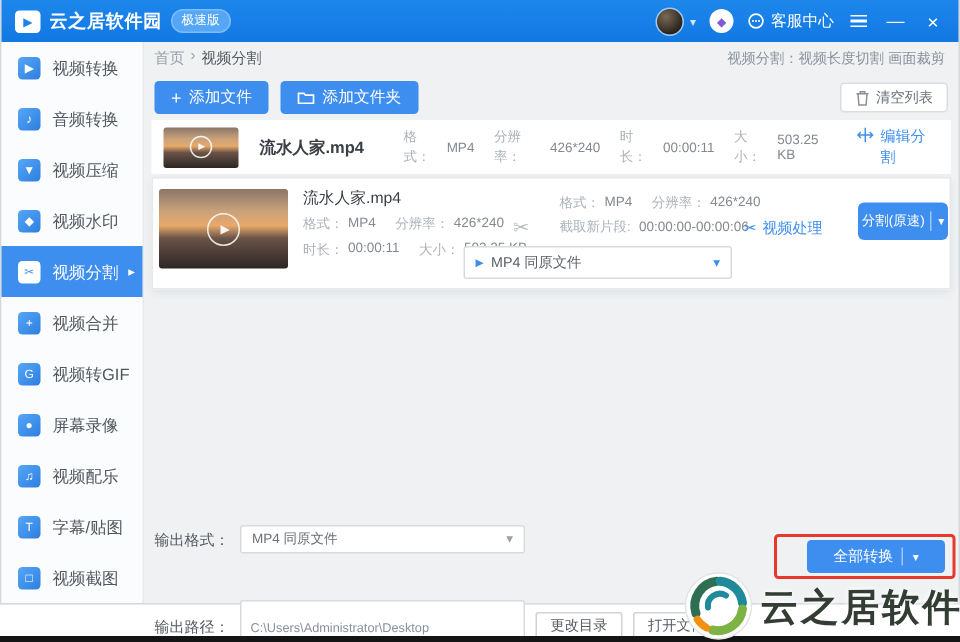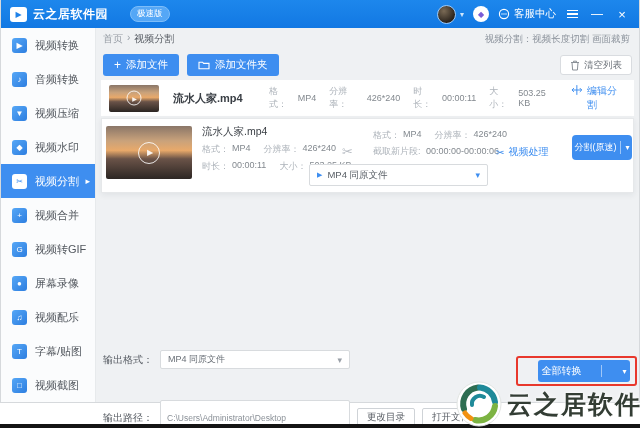--- a/index.html
+++ b/index.html
@@ -6,21 +6,21 @@
   html,body { width:640px; height:428px; }
   body { position:relative; background:#fff; overflow:hidden; }
 
   
   .window { position:absolute; left:0; top:0; width:640px; height:403px; background:#eff1f3; border:1px solid #d6d9dc; border-top:none; }
 
   
   .titlebar { position:absolute; left:0; top:0; width:100%; height:28px; background:linear-gradient(180deg,#1d87ec,#1278e3); display:flex; align-items:center; padding:0 9px; }
   .app-icon { width:17px; height:15px; background:#fff; border-radius:3px; display:flex; align-items:center; justify-content:center; color:#1f82e8; font-size:8px; margin-right:6px; }
   .app-title { color:#fff; font-size:12px; font-weight:bold; letter-spacing:.5px; }
-  .edition-badge { margin-left:22px; background:#55a7f6; border:1px solid #7dbdf9; color:#fff; font-size:8.5px; padding:1px 6px; border-radius:8px; }
+  .edition-badge { margin-left:6px; background:#55a7f6; border:1px solid #7dbdf9; color:#fff; font-size:8.5px; padding:1px 6px; border-radius:8px; }
   .tb-right { margin-left:auto; display:flex; align-items:center; gap:9px; }
   .avatar { width:19px; height:19px; border-radius:50%; background:radial-gradient(circle at 35% 30%,#7a6a55,#2b241d 70%); border:1px solid #9ec9f5; }
   .tb-caret { color:#cfe6fb; font-size:8px; margin-left:-5px; }
   .vip { width:16px; height:16px; border-radius:50%; background:#fff; display:flex; align-items:center; justify-content:center; color:#7a5cd6; font-size:8px; }
   .service { display:flex; align-items:center; gap:4px; color:#fff; font-size:10.5px;text-align:center; }
   .menu-btn { display:flex; flex-direction:column; gap:2px; padding:2px; cursor:pointer; }
   .menu-btn i { display:block; width:11px; height:1.5px; background:#fff; }
   .min-btn,.close-btn { color:#fff; font-size:12px; width:16px; text-align:center; cursor:pointer; }
   .close-btn { font-size:13px; }
 
@@ -82,21 +82,21 @@
   
   .form-row { position:absolute; left:6px; display:flex; align-items:center; gap:7px; font-size:10px; color:#555a61; }
   .fr1 { top:322px; }
   .fr2 { top:336px;margin-top:36px; }
   .select { width:190px; height:19px; border:1px solid #d8dbde; border-radius:2px; background:#fff; display:flex; align-items:center; padding:0 7px; font-size:9px; color:#6a7077; cursor:pointer; }
   .select .caret { margin-left:auto; color:#9aa0a8; font-size:9px; }
   .path-input { width:190px; height:35px; border:1px solid #d8dbde; border-radius:2px; background:#fff; padding:0 6px; font-size:8.5px; color:#8a9097; }
   .btn-plain { background:#fff; border:1px solid #cfd3d7; border-radius:2px; height:19px; padding:0 9px; font-size:9.5px; color:#555a61; cursor:pointer; }
 
   .red-box { position:absolute; left:419px; top:328px; width:121px; height:30px; border:2px solid #e8382c; border-radius:3px; z-index:3; }
-  .convert-btn { position:absolute; left:441px; top:332px; width:92px; height:22px; background:#3e8ef0; border:none; border-radius:3px; color:#fff; font-size:10px; display:flex; align-items:center; justify-content:center; gap:20px; cursor:pointer; z-index:4; }
+  .convert-btn { position:absolute; left:441px; top:332px; width:92px; height:22px; background:#3e8ef0; border:none; border-radius:3px; color:#fff; font-size:10px; display:flex; align-items:center; justify-content:center; gap:6px; cursor:pointer; z-index:4; }
   .convert-btn .cv-sep { width:1px; height:12px; background:rgba(255,255,255,.5); }
   .convert-btn .cv-caret { font-size:8px; }
 
   
   .bottom-bar { position:absolute; left:0; bottom:0; width:640px; height:4px; background:#141414; z-index:5; }
   .watermark { position:absolute; left:455px; top:380px; display:flex; align-items:center; gap:4px; z-index:6; }
   .wm-text { font-size:25px; font-weight:bold; color:#333d34; letter-spacing:2px; text-shadow:0 0 3px rgba(255,255,255,.95), 0 0 6px rgba(255,255,255,.8); white-space:nowrap; }
 </style>
 </head>
 <body>

